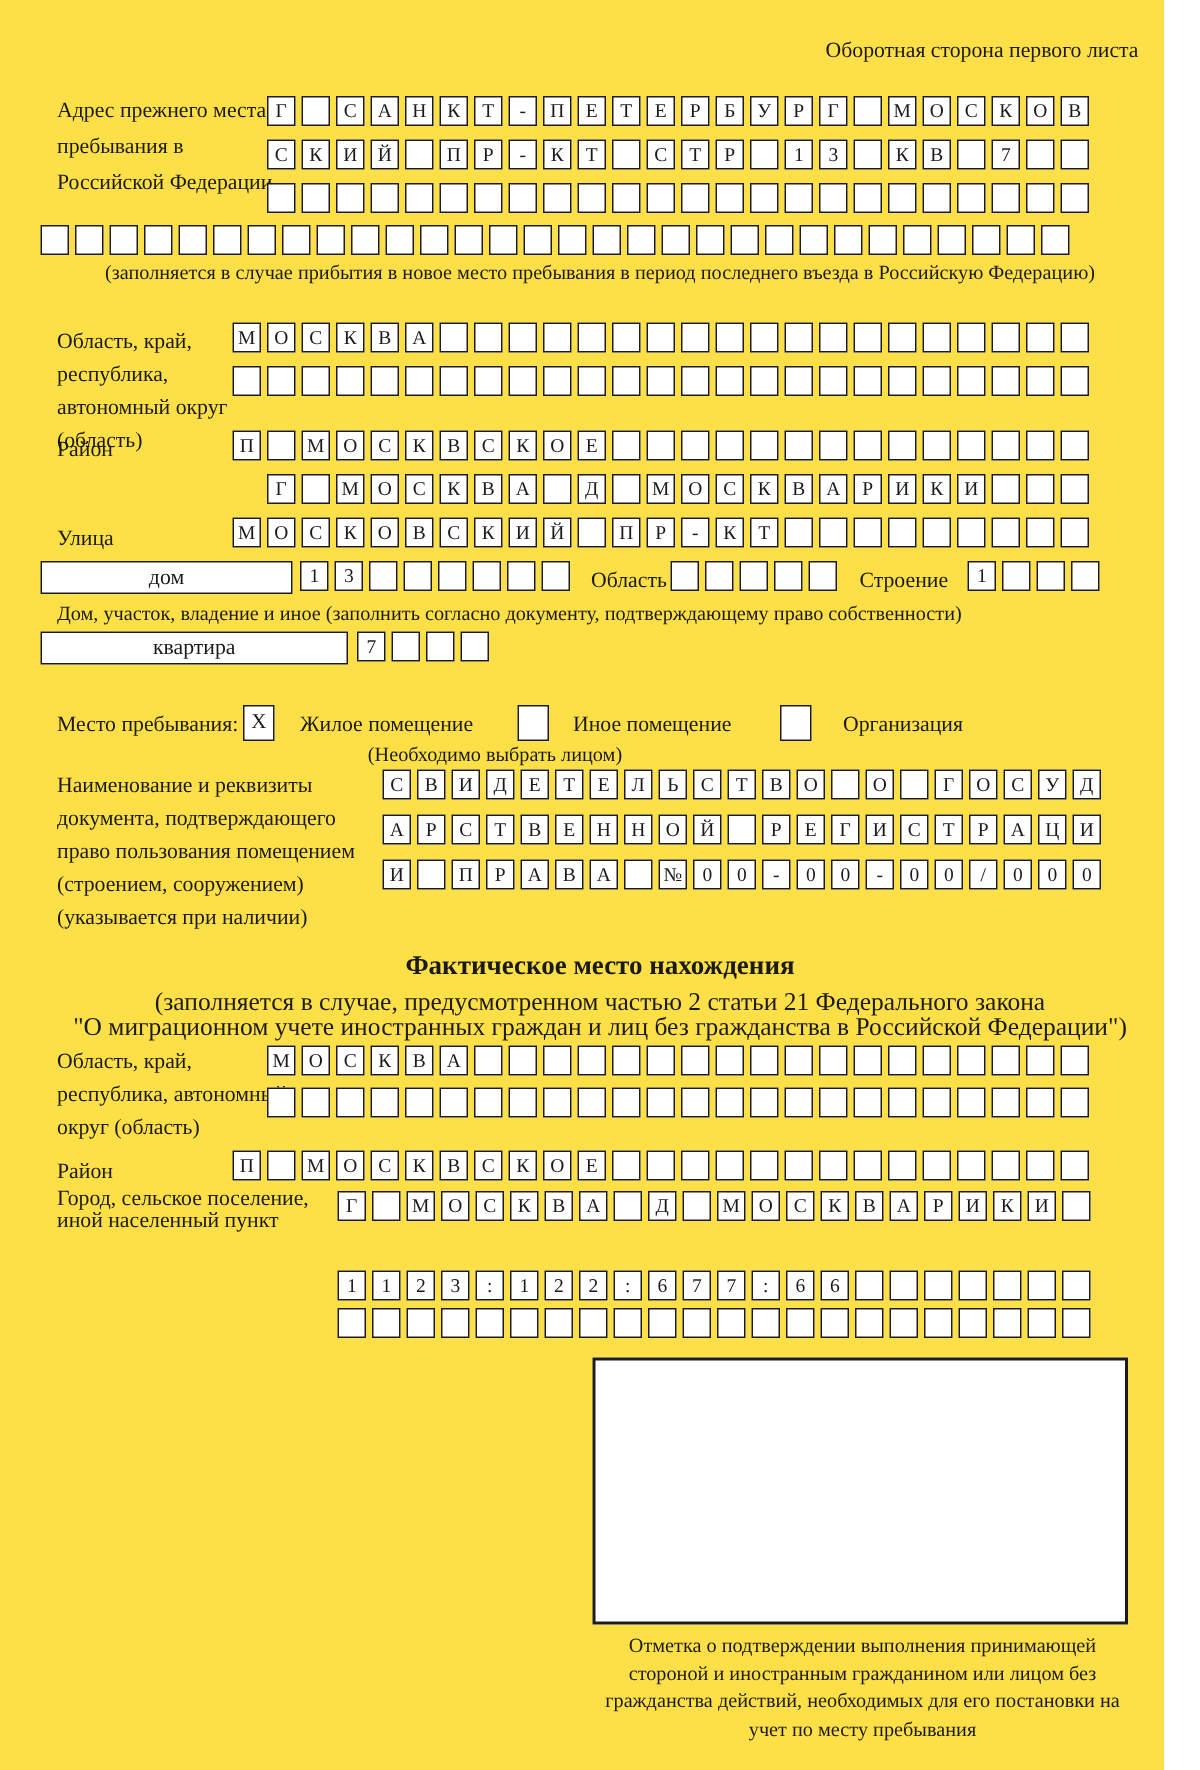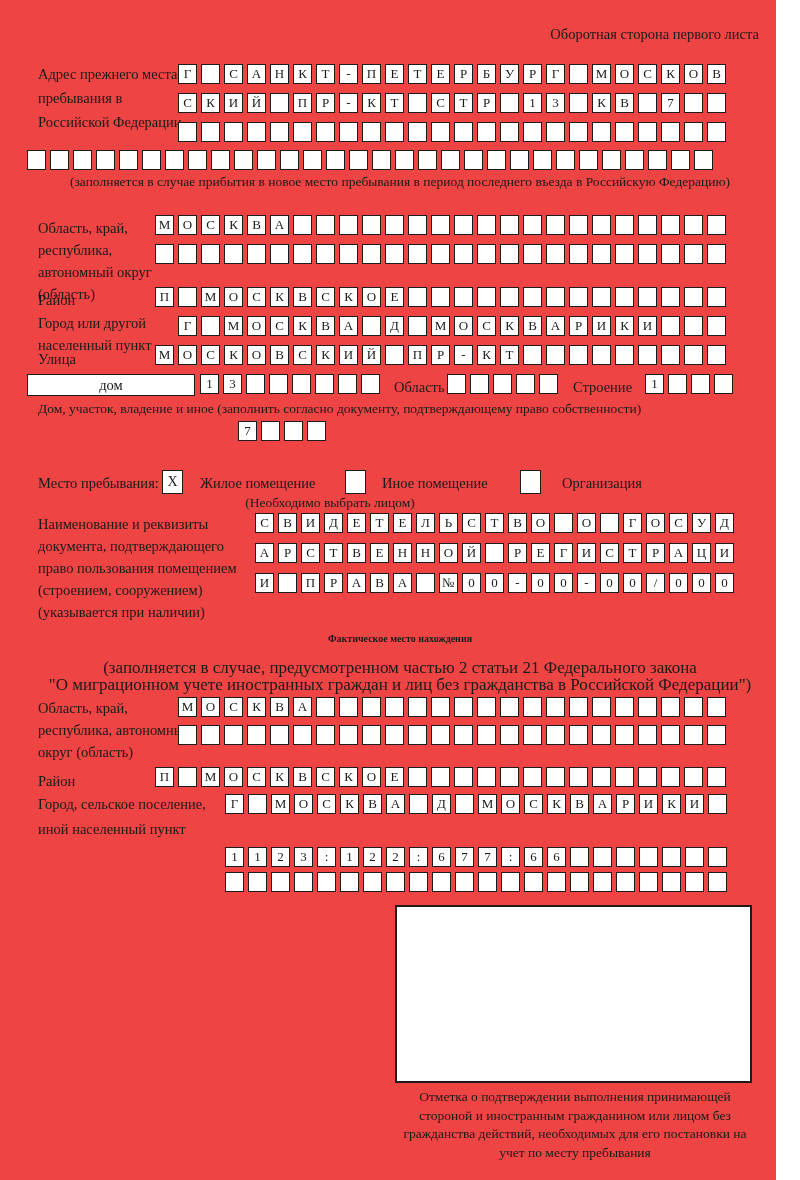--- a/index.html
+++ b/index.html
@@ -1,17 +1,17 @@
 <!DOCTYPE html>
 <html><head>
 <meta charset="utf-8">
 <style>
   html,body{margin:0;padding:0;background:#fff;}
   .page{
-    position:relative;width:776px;height:1180px;background:#ef4444;
+    position:relative;width:776px;height:1180px;background:#fde047;
     font-family:"Liberation Serif","DejaVu Serif",serif;color:#1a1a1a;overflow:hidden;
   }
   .abs{position:absolute;}
   .label{font-size:14.5px;line-height:22px;}
   .lh24{line-height:24px;}
   .center{left:0;width:800px;text-align:center;}
   .bold{font-weight:bold;}
   .cap{font-size:13.5px;}
   .cellrow{display:flex;gap:4px;}
   .cell{
@@ -229,21 +229,20 @@
       <div class="cell"></div>
       <div class="cell"></div>
       <div class="cell"></div>
       <div class="cell"></div>
       <div class="cell"></div>
       <div class="cell"></div>
       <div class="cell"></div>
       <div class="cell"></div>
     </div>
 
-  <div class="abs label" style="left:38px;top:312px;width:150px">Город или другой населенный пункт</div>
   <div class="abs cellrow" style="left:178px;top:316px">
       <div class="cell">Г</div>
       <div class="cell"></div>
       <div class="cell">М</div>
       <div class="cell">О</div>
       <div class="cell">С</div>
       <div class="cell">К</div>
       <div class="cell">В</div>
       <div class="cell">А</div>
       <div class="cell"></div>
@@ -314,20 +313,21 @@
     </div>
   <div class="abs label" style="left:573px;top:376px">Строение</div>
   <div class="abs cellrow" style="left:645px;top:374px">
       <div class="cell">1</div>
       <div class="cell"></div>
       <div class="cell"></div>
       <div class="cell"></div>
     </div>
   <div class="abs cap" style="left:38px;top:401px">Дом, участок, владение и иное (заполнить согласно документу, подтверждающему право собственности)</div>
 
+  <div class="abs labelbox" style="left:27px;top:421px;width:203px">квартира</div>
   <div class="abs cellrow" style="left:238px;top:421px">
       <div class="cell">7</div>
       <div class="cell"></div>
       <div class="cell"></div>
       <div class="cell"></div>
     </div>
 
   <div class="abs label" style="left:38px;top:472px">Место пребывания:</div>
   <div class="abs chk" style="left:162px;top:470px">X</div>
   <div class="abs label" style="left:200px;top:472px">Жилое помещение</div>
@@ -401,21 +401,21 @@
       <div class="cell">0</div>
       <div class="cell">-</div>
       <div class="cell">0</div>
       <div class="cell">0</div>
       <div class="cell">/</div>
       <div class="cell">0</div>
       <div class="cell">0</div>
       <div class="cell">0</div>
     </div>
 
-  <div class="abs center bold" style="top:633px;font-size:10px">Фактическое место нахождения</div>
+  <div class="abs center bold" style="top:633px;font-size:18px">Фактическое место нахождения</div>
   <div class="abs center note" style="top:658px">(заполняется в случае, предусмотренном частью 2 статьи 21 Федерального закона</div>
   <div class="abs center note" style="top:675px">"О миграционном учете иностранных граждан и лиц без гражданства в Российской Федерации")</div>
 
   <div class="abs label" style="left:38px;top:697px;width:158px">Область, край, республика, автономный округ (область)</div>
   <div class="abs cellrow" style="left:178px;top:697px">
       <div class="cell">М</div>
       <div class="cell">О</div>
       <div class="cell">С</div>
       <div class="cell">К</div>
       <div class="cell">В</div>
@@ -488,21 +488,21 @@
       <div class="cell"></div>
       <div class="cell"></div>
       <div class="cell"></div>
       <div class="cell"></div>
       <div class="cell"></div>
       <div class="cell"></div>
       <div class="cell"></div>
       <div class="cell"></div>
     </div>
 
-  <div class="abs label" style="left:38px;top:792px;width:190px;line-height:25px">Город, сельское поселение, иной населенный пункт</div>
+  <div class="abs label" style="left:38px;top:792px;width:190px;line-height:15px">Город, сельское поселение, иной населенный пункт</div>
   <div class="abs cellrow" style="left:225px;top:794px">
       <div class="cell">Г</div>
       <div class="cell"></div>
       <div class="cell">М</div>
       <div class="cell">О</div>
       <div class="cell">С</div>
       <div class="cell">К</div>
       <div class="cell">В</div>
       <div class="cell">А</div>
       <div class="cell"></div>

